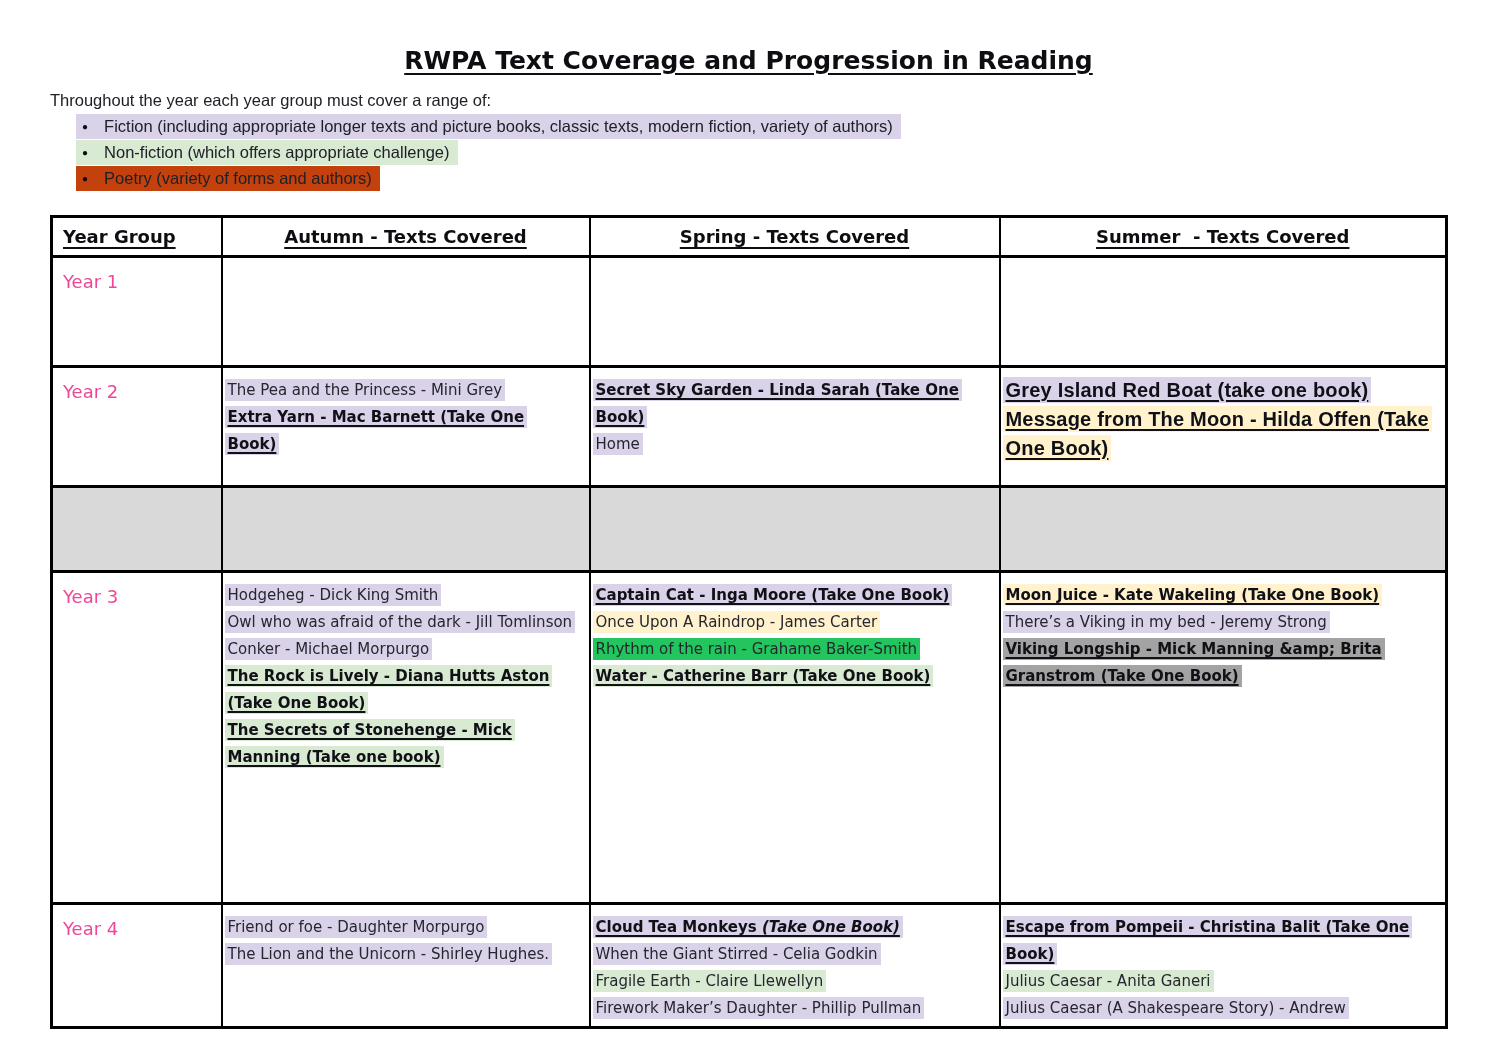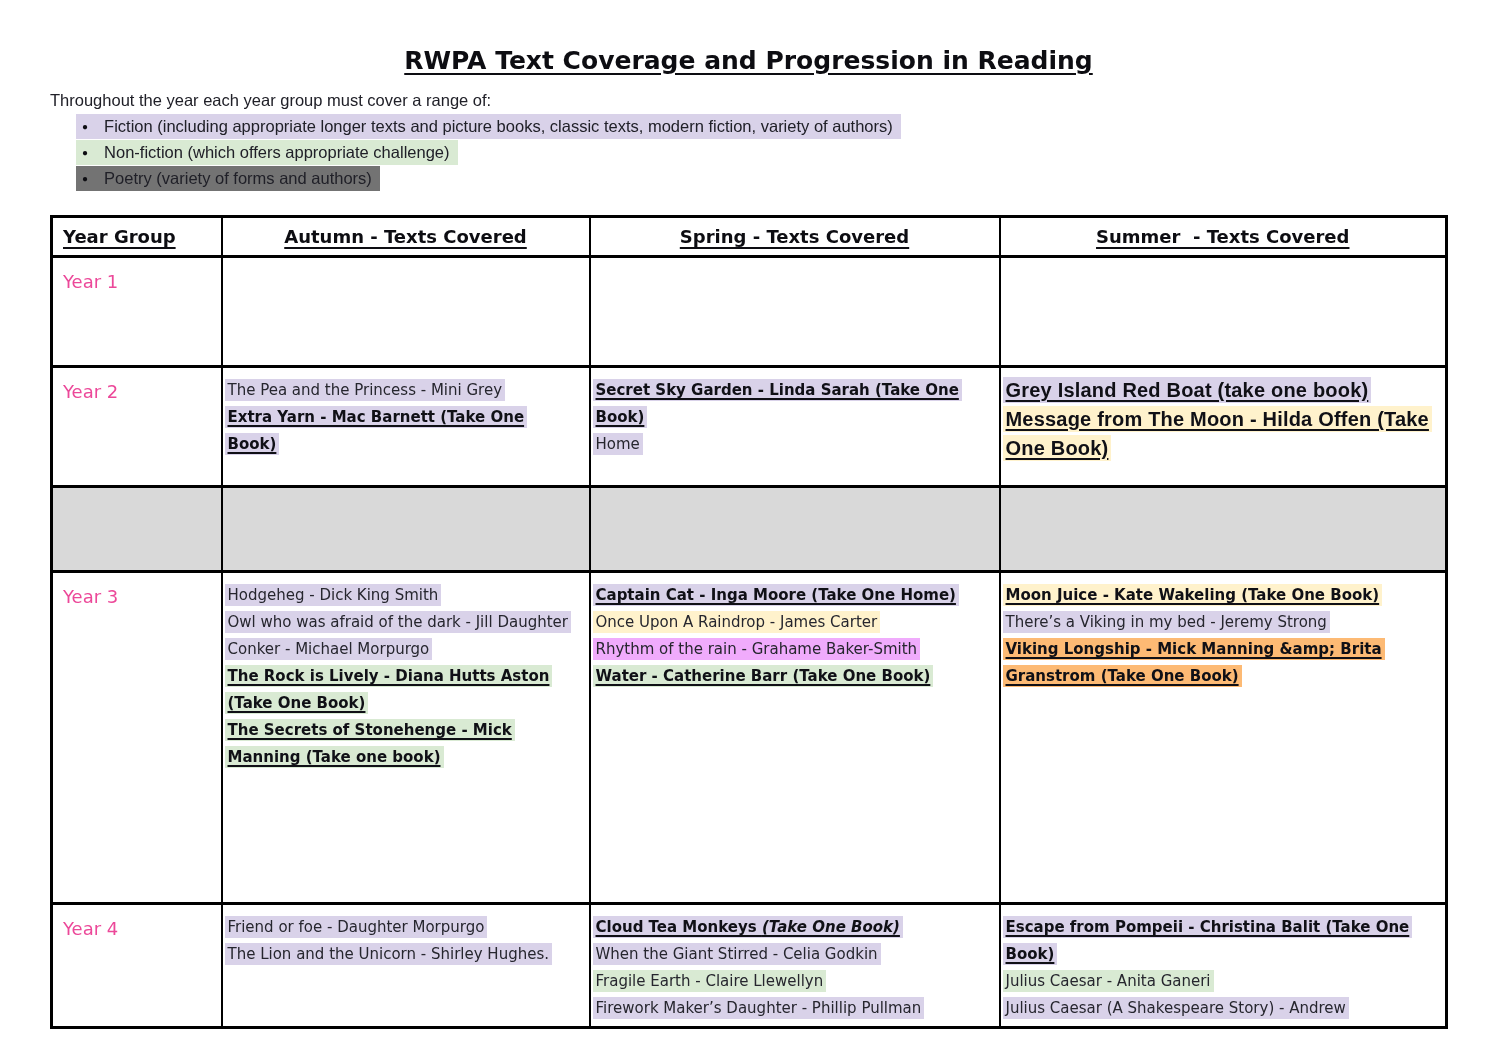--- a/index.html
+++ b/index.html
@@ -53,21 +53,21 @@
 </head>
 <body>
 
 <div class="page">
   <h1 class="doc-title">RWPA Text Coverage and Progression in Reading</h1>
   <p class="intro">Throughout the year each year group must cover a range of:</p>
 
   <ul class="coverage">
       <li><span class="band" style="background-color: rgb(217, 210, 233);"><span class="dot">●</span><span class="bullet-text">Fiction (including appropriate longer texts and picture books, classic texts, modern fiction, variety of authors)</span></span></li>
       <li><span class="band" style="background-color: rgb(217, 234, 211);"><span class="dot">●</span><span class="bullet-text">Non-fiction (which offers appropriate challenge)</span></span></li>
-      <li><span class="band" style="background-color: #737373;"><span class="dot">●</span><span class="bullet-text">Poetry (variety of forms and authors)</span></span></li>
+      <li><span class="band" style="background-color: #c2410c;"><span class="dot">●</span><span class="bullet-text">Poetry (variety of forms and authors)</span></span></li>
     </ul>
 
   <table class="coverage-table">
     <colgroup>
       <col style="width:170px">
       <col style="width:368px">
       <col style="width:410px">
       <col style="width:447px">
     </colgroup>
     <thead>
@@ -103,35 +103,35 @@
         <tr>
           <td class="year-cell" style="background-color: rgb(217, 217, 217);"></td>
           <td class="books-cell" style="background-color: rgb(217, 217, 217);"></td>
           <td class="books-cell" style="background-color: rgb(217, 217, 217);"></td>
           <td class="books-cell" style="background-color: rgb(217, 217, 217);"></td>
         </tr>
         <tr>
           <td class="year-cell"><span>Year 3</span></td>
           <td class="books-cell">
             <div class="entry"><span class="hl" style="background-color: rgb(217, 210, 233);">Hodgeheg - Dick King Smith</span></div>
-            <div class="entry"><span class="hl" style="background-color: rgb(217, 210, 233);">Owl who was afraid of the dark - Jill Daughter</span></div>
+            <div class="entry"><span class="hl" style="background-color: rgb(217, 210, 233);">Owl who was afraid of the dark - Jill Tomlinson</span></div>
             <div class="entry"><span class="hl" style="background-color: rgb(217, 210, 233);">Conker - Michael Morpurgo</span></div>
             <div class="entry"><span class="hl strong" style="background-color: rgb(217, 234, 211);">The Rock is Lively - Diana Hutts Aston (Take One Book)</span></div>
             <div class="entry"><span class="hl strong" style="background-color: rgb(217, 234, 211);">The Secrets of Stonehenge - Mick Manning (Take one book)</span></div>
           </td>
           <td class="books-cell">
-            <div class="entry"><span class="hl strong" style="background-color: rgb(217, 210, 233);">Captain Cat - Inga Moore (Take One Home)</span></div>
+            <div class="entry"><span class="hl strong" style="background-color: rgb(217, 210, 233);">Captain Cat - Inga Moore (Take One Book)</span></div>
             <div class="entry"><span class="hl" style="background-color: rgb(255, 242, 204);">Once Upon A Raindrop - James Carter</span></div>
-            <div class="entry"><span class="hl" style="background-color: #f0abfc;">Rhythm of the rain - Grahame Baker-Smith</span></div>
+            <div class="entry"><span class="hl" style="background-color: #22c55e;">Rhythm of the rain - Grahame Baker-Smith</span></div>
             <div class="entry"><span class="hl strong" style="background-color: rgb(217, 234, 211);">Water - Catherine Barr (Take One Book)</span></div>
           </td>
           <td class="books-cell">
             <div class="entry"><span class="hl strong" style="background-color: rgb(255, 242, 204);">Moon Juice - Kate Wakeling (Take One Book)</span></div>
             <div class="entry"><span class="hl" style="background-color: rgb(217, 210, 233);">There’s a Viking in my bed - Jeremy Strong</span></div>
-            <div class="entry"><span class="hl strong" style="background-color: #fdba74;">Viking Longship - Mick Manning &amp;amp; Brita Granstrom (Take One Book)</span></div>
+            <div class="entry"><span class="hl strong" style="background-color: #a3a3a3;">Viking Longship - Mick Manning &amp;amp; Brita Granstrom (Take One Book)</span></div>
           </td>
         </tr>
         <tr>
           <td class="year-cell"><span>Year 4</span></td>
           <td class="books-cell">
             <div class="entry"><span class="hl" style="background-color: rgb(217, 210, 233);">Friend or foe - Daughter Morpurgo</span></div>
             <div class="entry"><span class="hl" style="background-color: rgb(217, 210, 233);">The Lion and the Unicorn - Shirley Hughes.</span></div>
           </td>
           <td class="books-cell">
             <div class="entry"><span class="hl strong" style="background-color: rgb(217, 210, 233);">Cloud Tea Monkeys <span class="ital">(Take One Book)</span></span></div>

